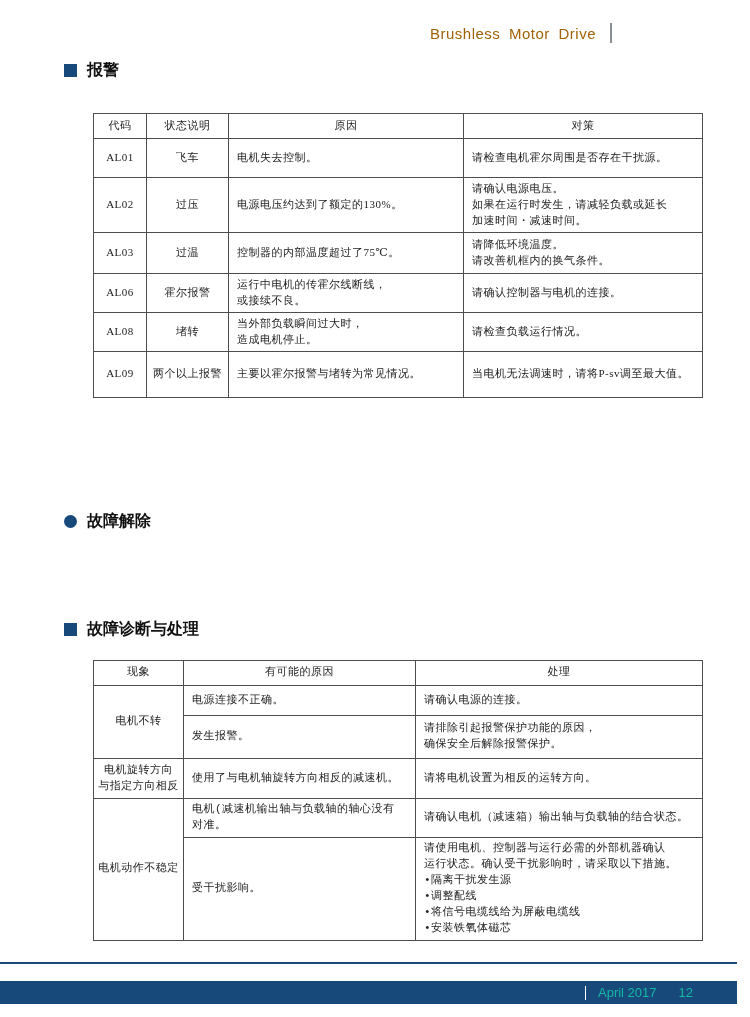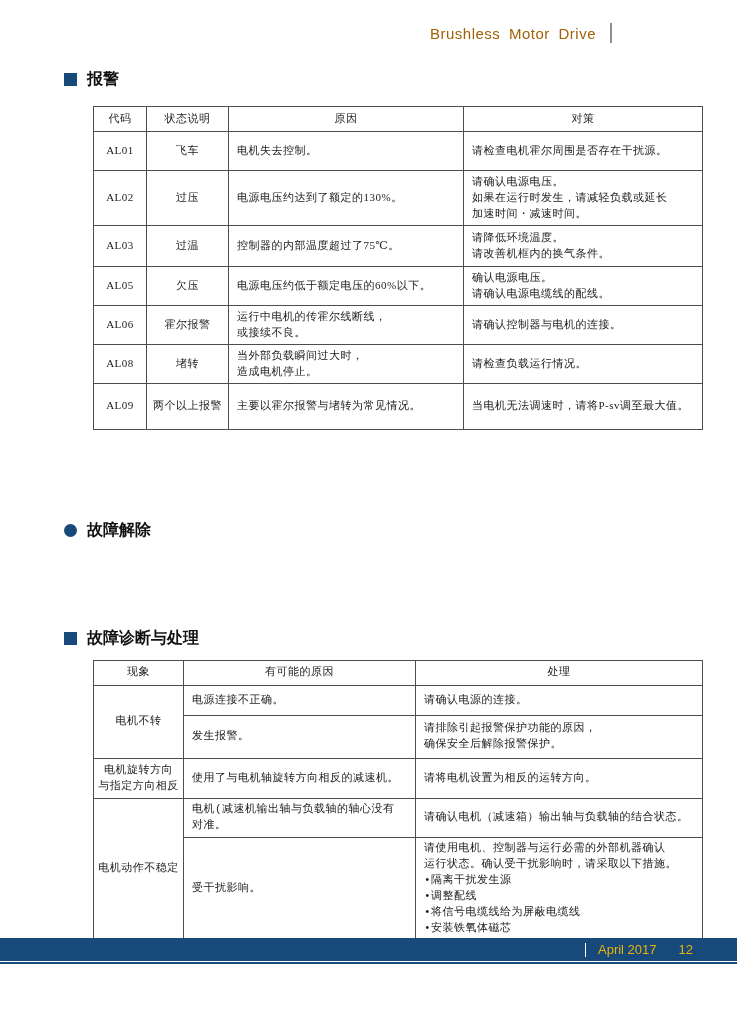--- a/index.html
+++ b/index.html
@@ -16,21 +16,21 @@
     display:flex; align-items:center;
     font-family:"Liberation Sans","DejaVu Sans",sans-serif;
     font-size:15px; color:#a16207; letter-spacing:0.5px; word-spacing:4px;
   }
   .doc-header .vbar { display:inline-block; width:2px; height:20px; background:#8a8f94; margin-left:14px; }
 
   
   .section-title {
     position:absolute; display:flex; align-items:center; gap:10px;
     font-family:Liberation Sans, sans-serif;
-    font-weight:bold; font-size:16px; color:#111;margin-top:9px;
+    font-weight:bold; font-size:16px; color:#111;
   }
   .bullet-square { width:13px; height:13px; background:#17497b; flex:0 0 auto; }
   .bullet-circle { width:13px; height:13px; border-radius:50%; background:#17497b; flex:0 0 auto; }
 
   
   table.doc-table {
     position:absolute; border-collapse:collapse; table-layout:fixed; width:609px;
     font-size:11px; line-height:1.45; letter-spacing:0.5px; color:#222;
   }
   table.doc-table td, table.doc-table th {
@@ -38,34 +38,34 @@
     white-space:pre-line; font-weight:normal;
   }
   td.center, th.center { text-align:center; padding:2px 2px; }
   td.text { text-align:left; padding:3px 6px 3px 8px; }
 
   
   tr.h25{height:25px} tr.h30{height:30px} tr.h34{height:34px} tr.h37{height:37px}
   tr.h38{height:38px} tr.h39{height:39px} tr.h40{height:40px} tr.h41{height:41px}
   tr.h43{height:43px} tr.h46{height:46px} tr.h51{height:51px} tr.h96{height:96px}
 
-  #alarm-table { left:93px; top:106px; }
+  #alarm-table { left:93px; top:113px; }
   #diagnosis-table { left:93px; top:660px;font-family:Liberation Mono, monospace; }
 
   .para {
     position:absolute; left:93px; top:543px; width:620px;
     font-size:12px; line-height:20px; letter-spacing:0.5px; white-space:pre-line; color:#222;
   }
 
   
   .footer-rule { position:absolute; top:962px; left:0; width:737px; height:2px; background:#17497b; }
   .footer-bar {
-    position:absolute; top:938px; left:0; width:737px; height:23px; background:#17497b;
+    position:absolute; top:981px; left:0; width:737px; height:23px; background:#17497b;
     display:flex; align-items:center; justify-content:flex-end; padding-right:44px;
-    font-family:"Liberation Sans","DejaVu Sans",sans-serif; font-size:13px; color:#eab308;
+    font-family:"Liberation Sans","DejaVu Sans",sans-serif; font-size:13px; color:#14b8a6;
   }
   .footer-bar .vbar { display:inline-block; width:1px; height:14px; background:#ffffff; margin-right:12px; }
   .footer-bar .page-num { margin-left:22px; }
 </style>
 </head>
 <body>
 
 <div class="page">
 
   <div class="doc-header">
@@ -107,27 +107,20 @@
 加速时间・减速时间。</td>
       </tr>
       <tr class="h41">
         <td class="center">AL03</td>
         <td class="center">过温</td>
         <td class="text">控制器的内部温度超过了75℃。</td>
         <td class="text">请降低环境温度。
 请改善机框内的换气条件。</td>
       </tr>
       <tr class="h38">
-        <td class="center">AL05</td>
-        <td class="center">欠压</td>
-        <td class="text">电源电压约低于额定电压的60%以下。</td>
-        <td class="text">确认电源电压。
-请确认电源电缆线的配线。</td>
-      </tr>
-      <tr class="h38">
         <td class="center">AL06</td>
         <td class="center">霍尔报警</td>
         <td class="text">运行中电机的传霍尔线断线，
 或接续不良。</td>
         <td class="text">请确认控制器与电机的连接。</td>
       </tr>
       <tr class="h39">
         <td class="center">AL08</td>
         <td class="center">堵转</td>
         <td class="text">当外部负载瞬间过大时，

